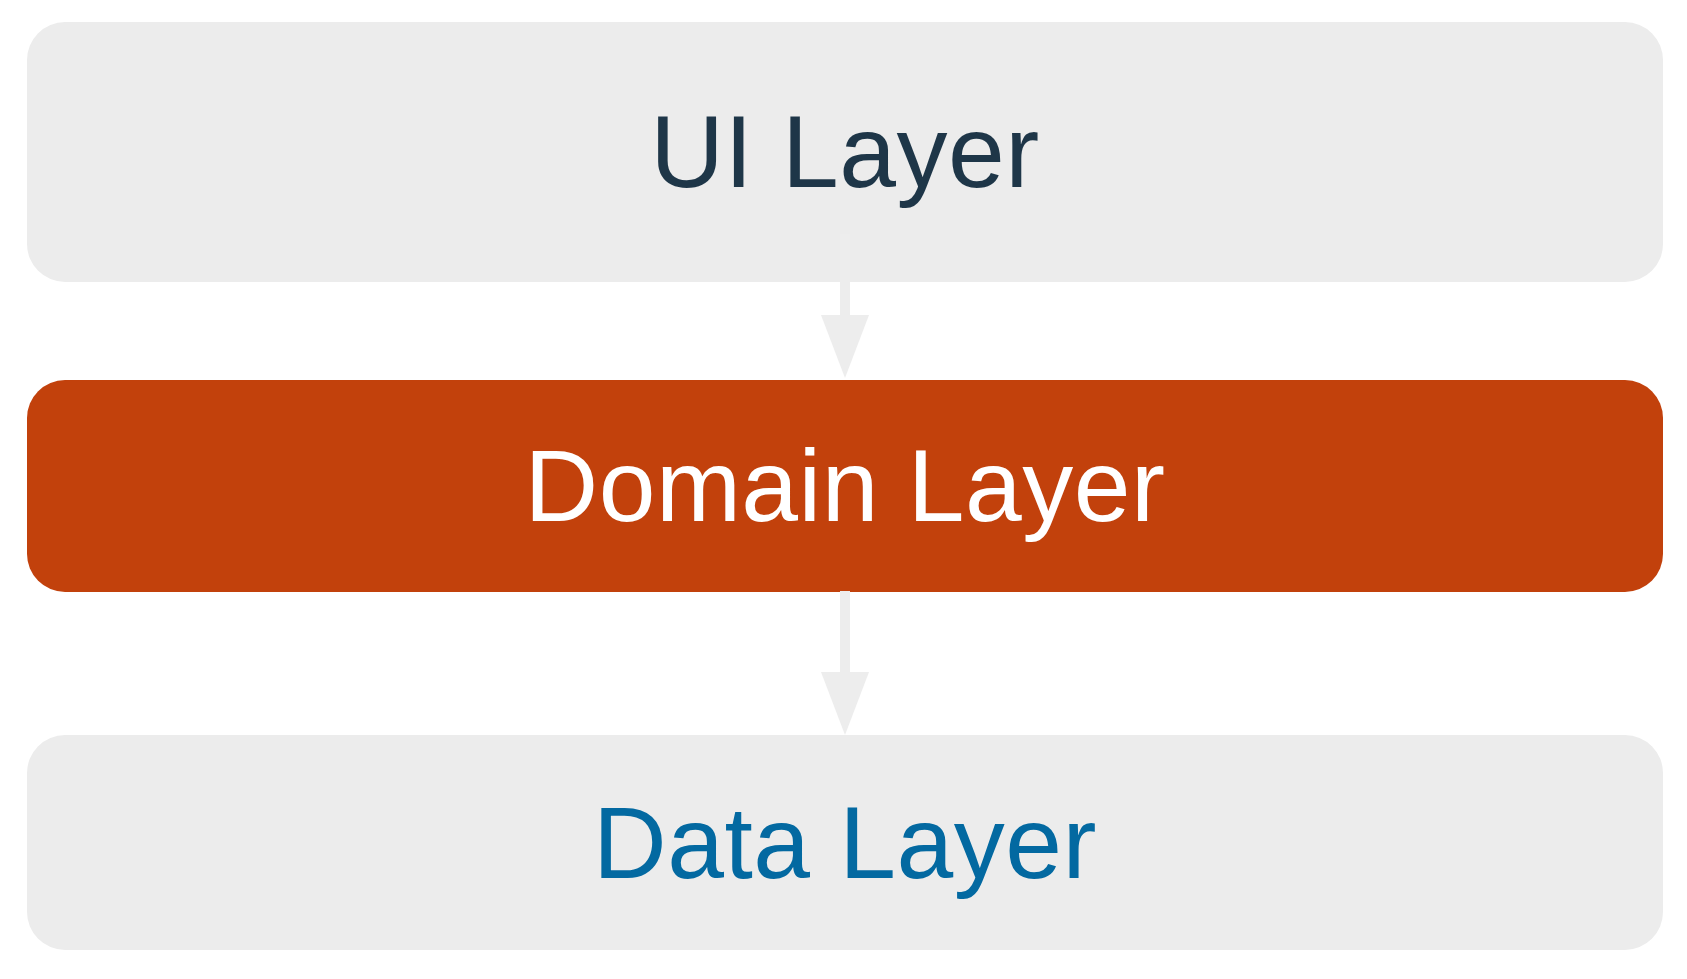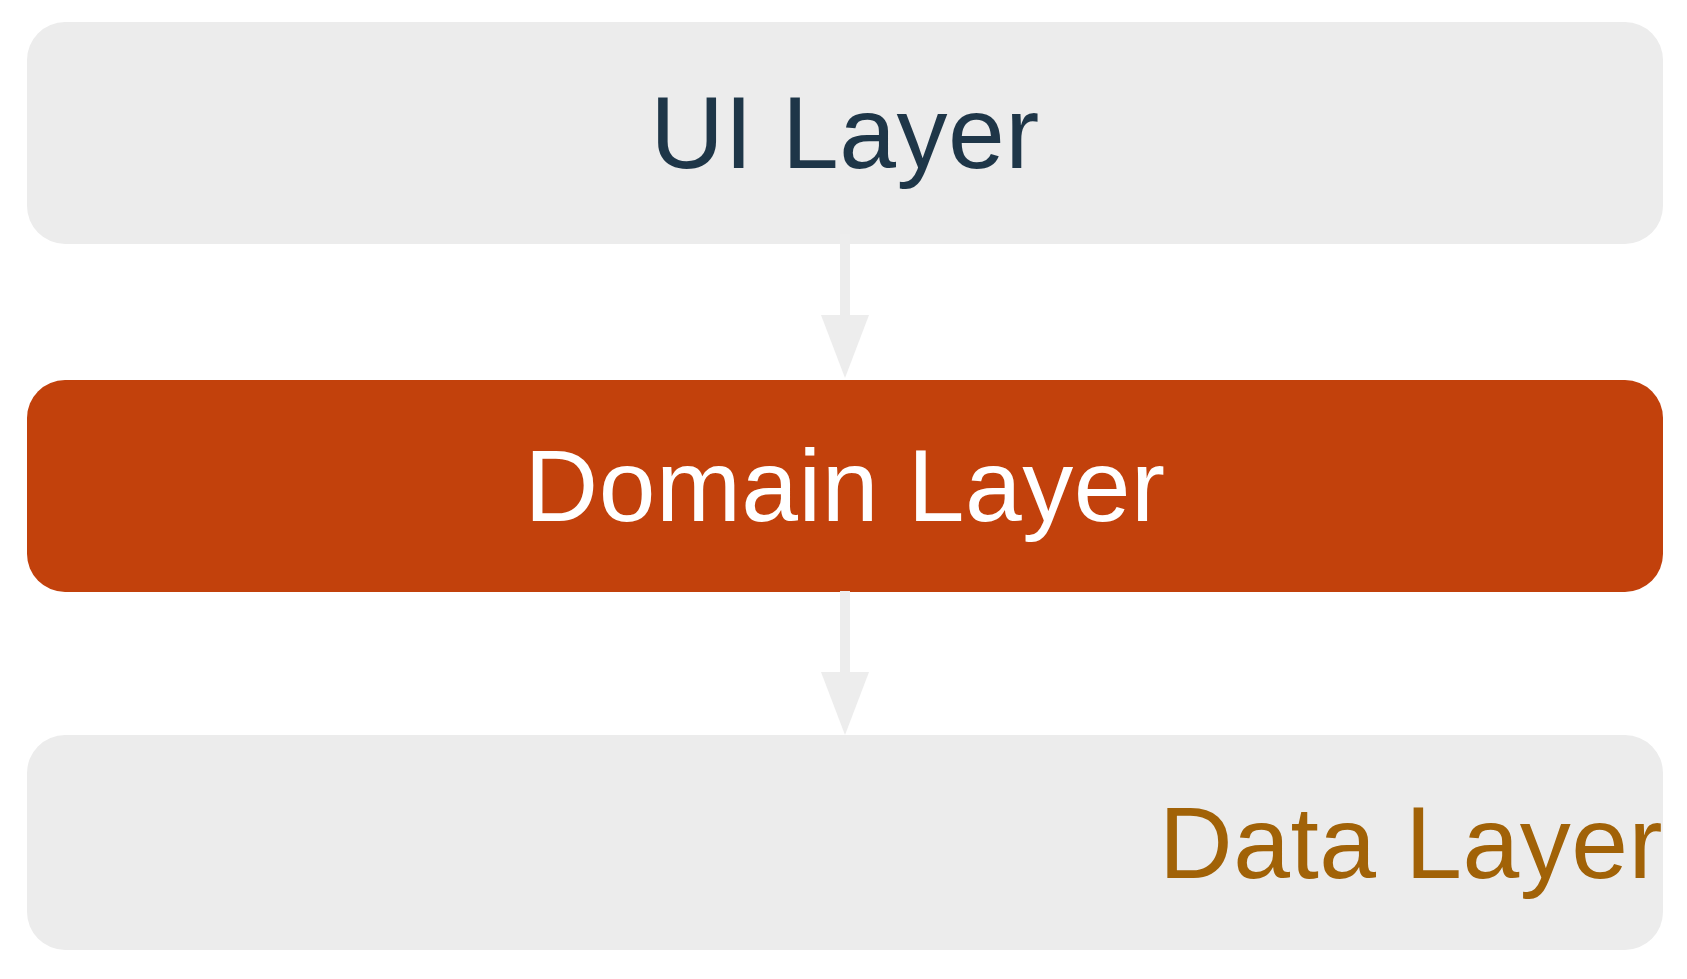--- a/index.html
+++ b/index.html
@@ -25,21 +25,21 @@
     justify-content: center;
   }
   .layer-box .layer-label {
     font-size: 102px;
     font-weight: 400;
     letter-spacing: 0.5px;
     line-height: 1;
     white-space: nowrap;
     user-select: none;
   }
-  .box-ui    { top: 22px;  height: 222px; }
+  .box-ui    { top: 22px;  height: 260px; }
   .box-domain{ top: 380px; height: 212px; }
   .box-data  { top: 735px; height: 215px; }
   .arrow {
     position: absolute;
     left: 821px;
     width: 48px;
     height: 144px;
     display: block;
   }
   .arrow-1 { top: 234px; }
@@ -61,17 +61,17 @@
 
   <div class="layer-box box-domain" style="background: #c2410c; color: rgb(255, 255, 255);">
     <span class="layer-label">Domain Layer</span>
   </div>
 
   <svg class="arrow arrow-2" viewBox="0 0 48 144" aria-hidden="true">
     <rect class="arrow-fill" x="19" y="0" width="10" height="82" fill="#ededed"></rect>
     <polygon class="arrow-fill" points="0,81 48,81 24,144" fill="#ededed"></polygon>
   </svg>
 
-  <div class="layer-box box-data" style="background: rgb(236, 236, 236); color: #a16207; justify-content: flex-end;">
+  <div class="layer-box box-data" style="background: rgb(236, 236, 236); color: #0369a1;">
     <span class="layer-label">Data Layer</span>
   </div>
 
 </div>
 
 </body></html>

